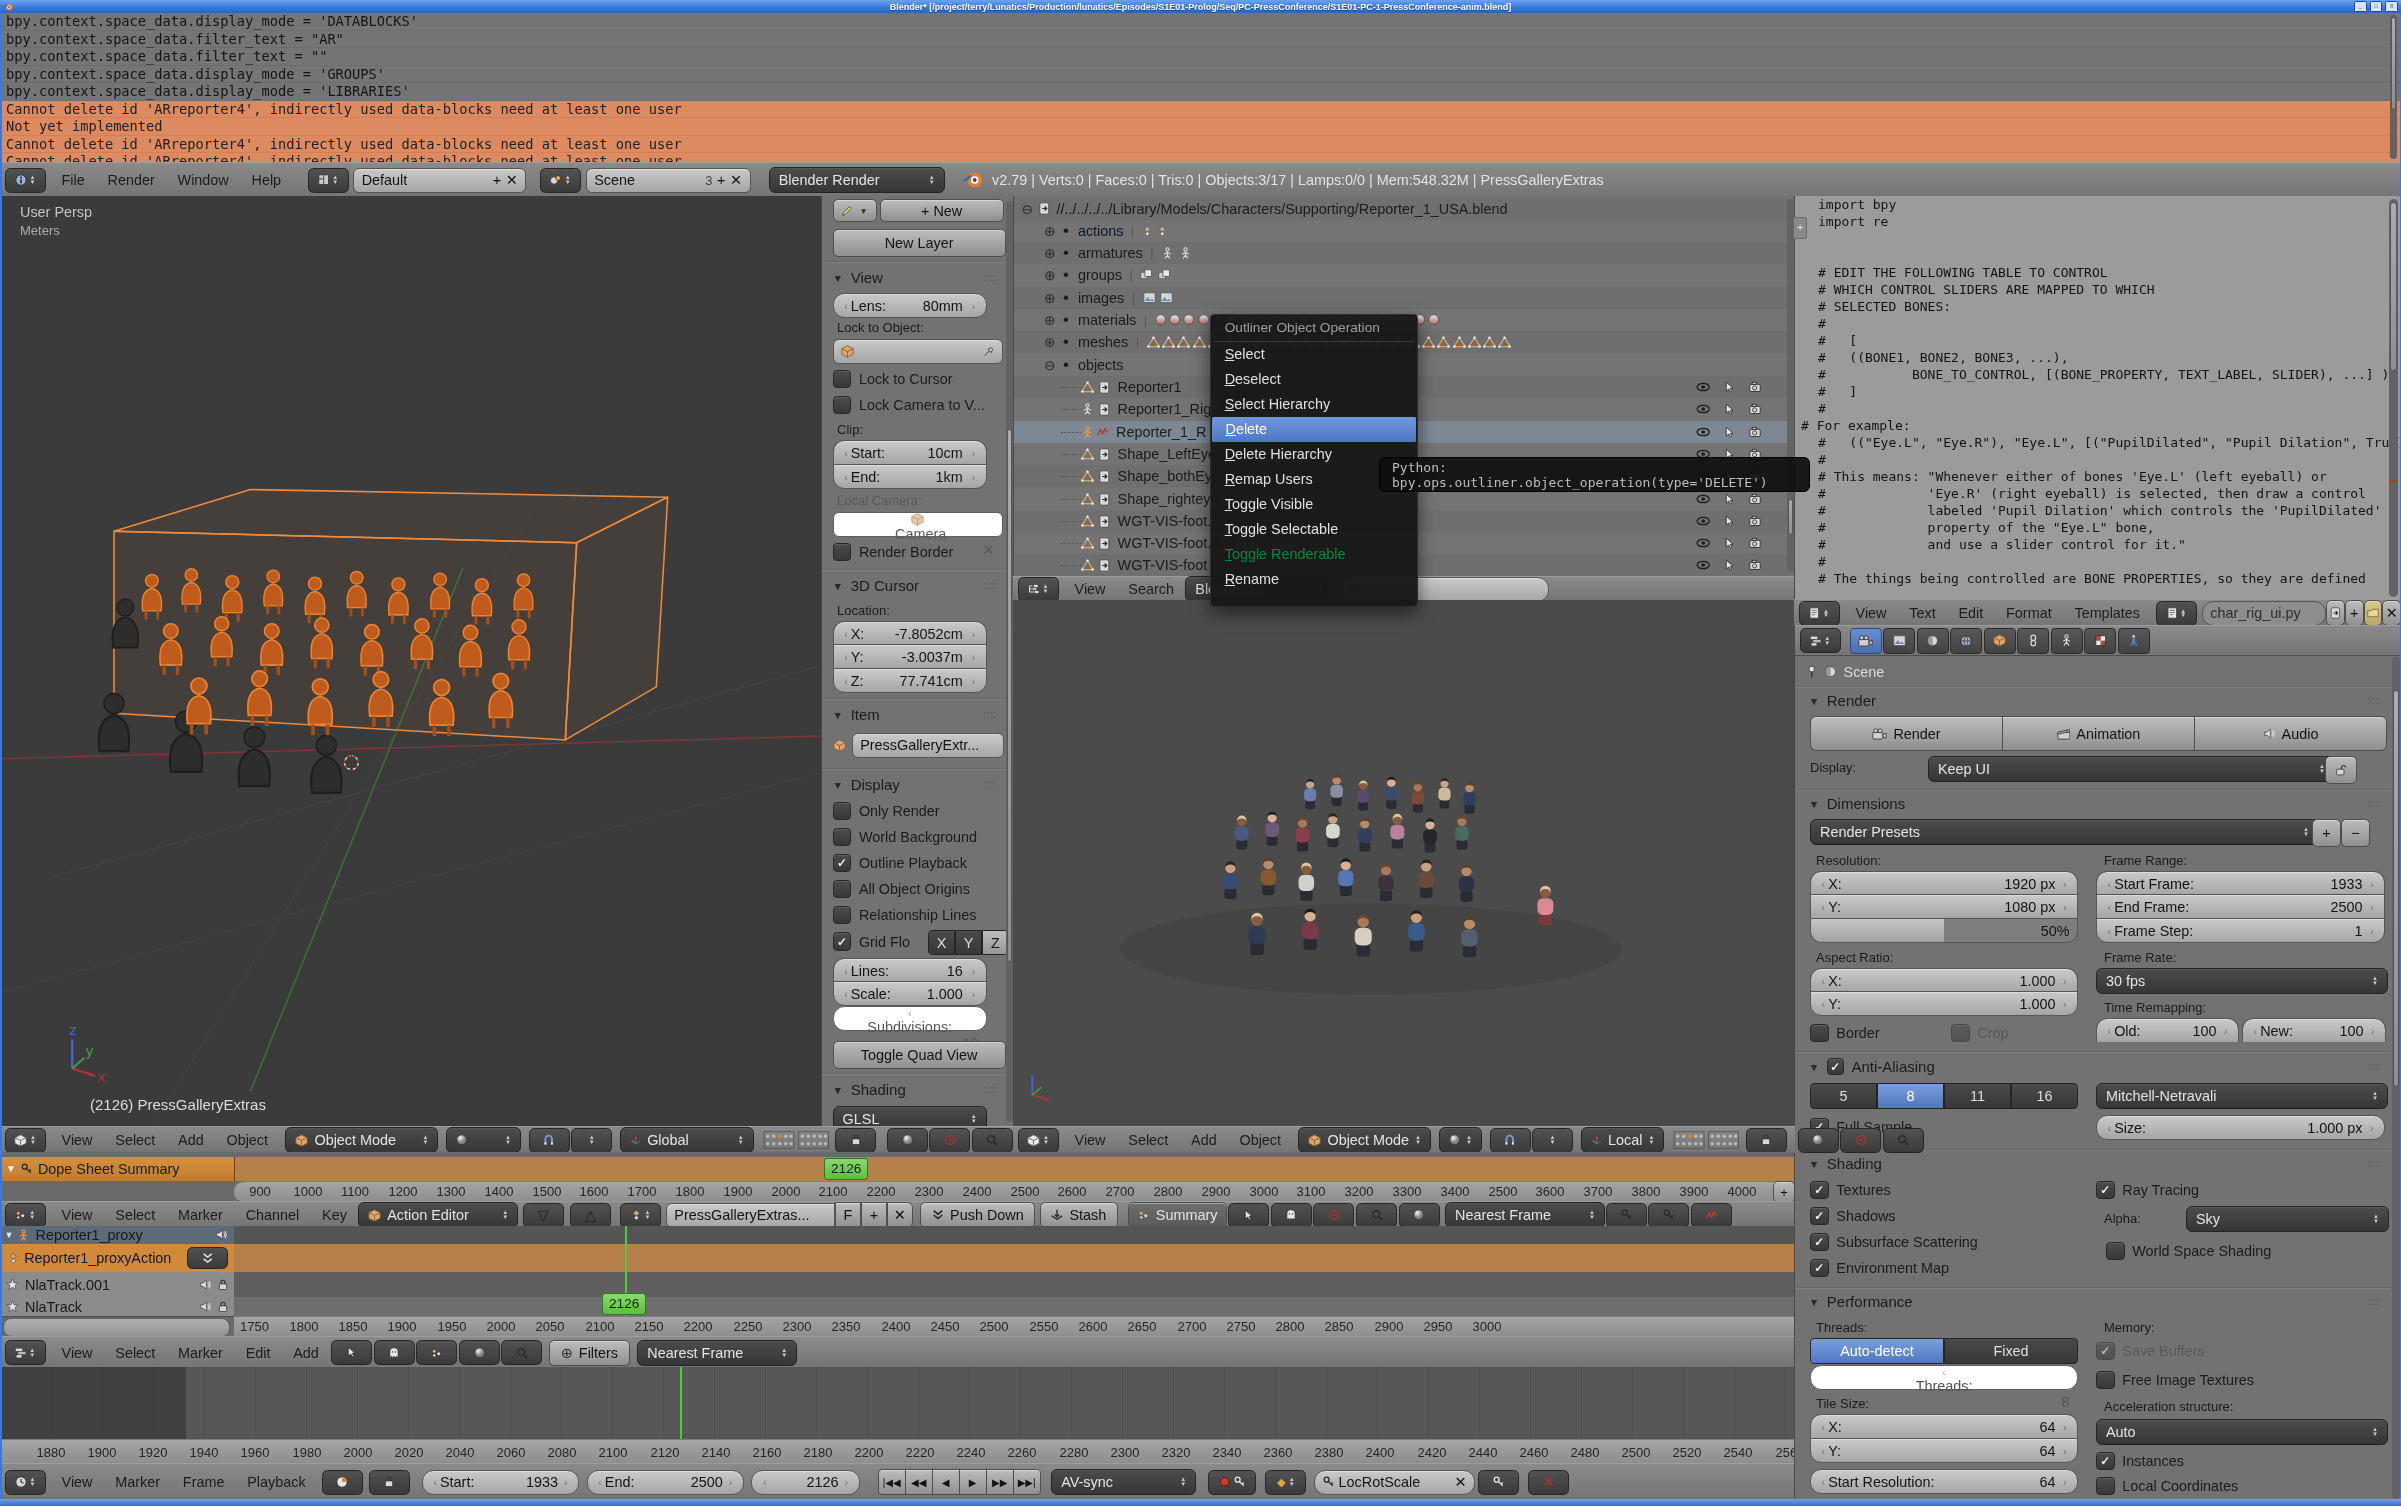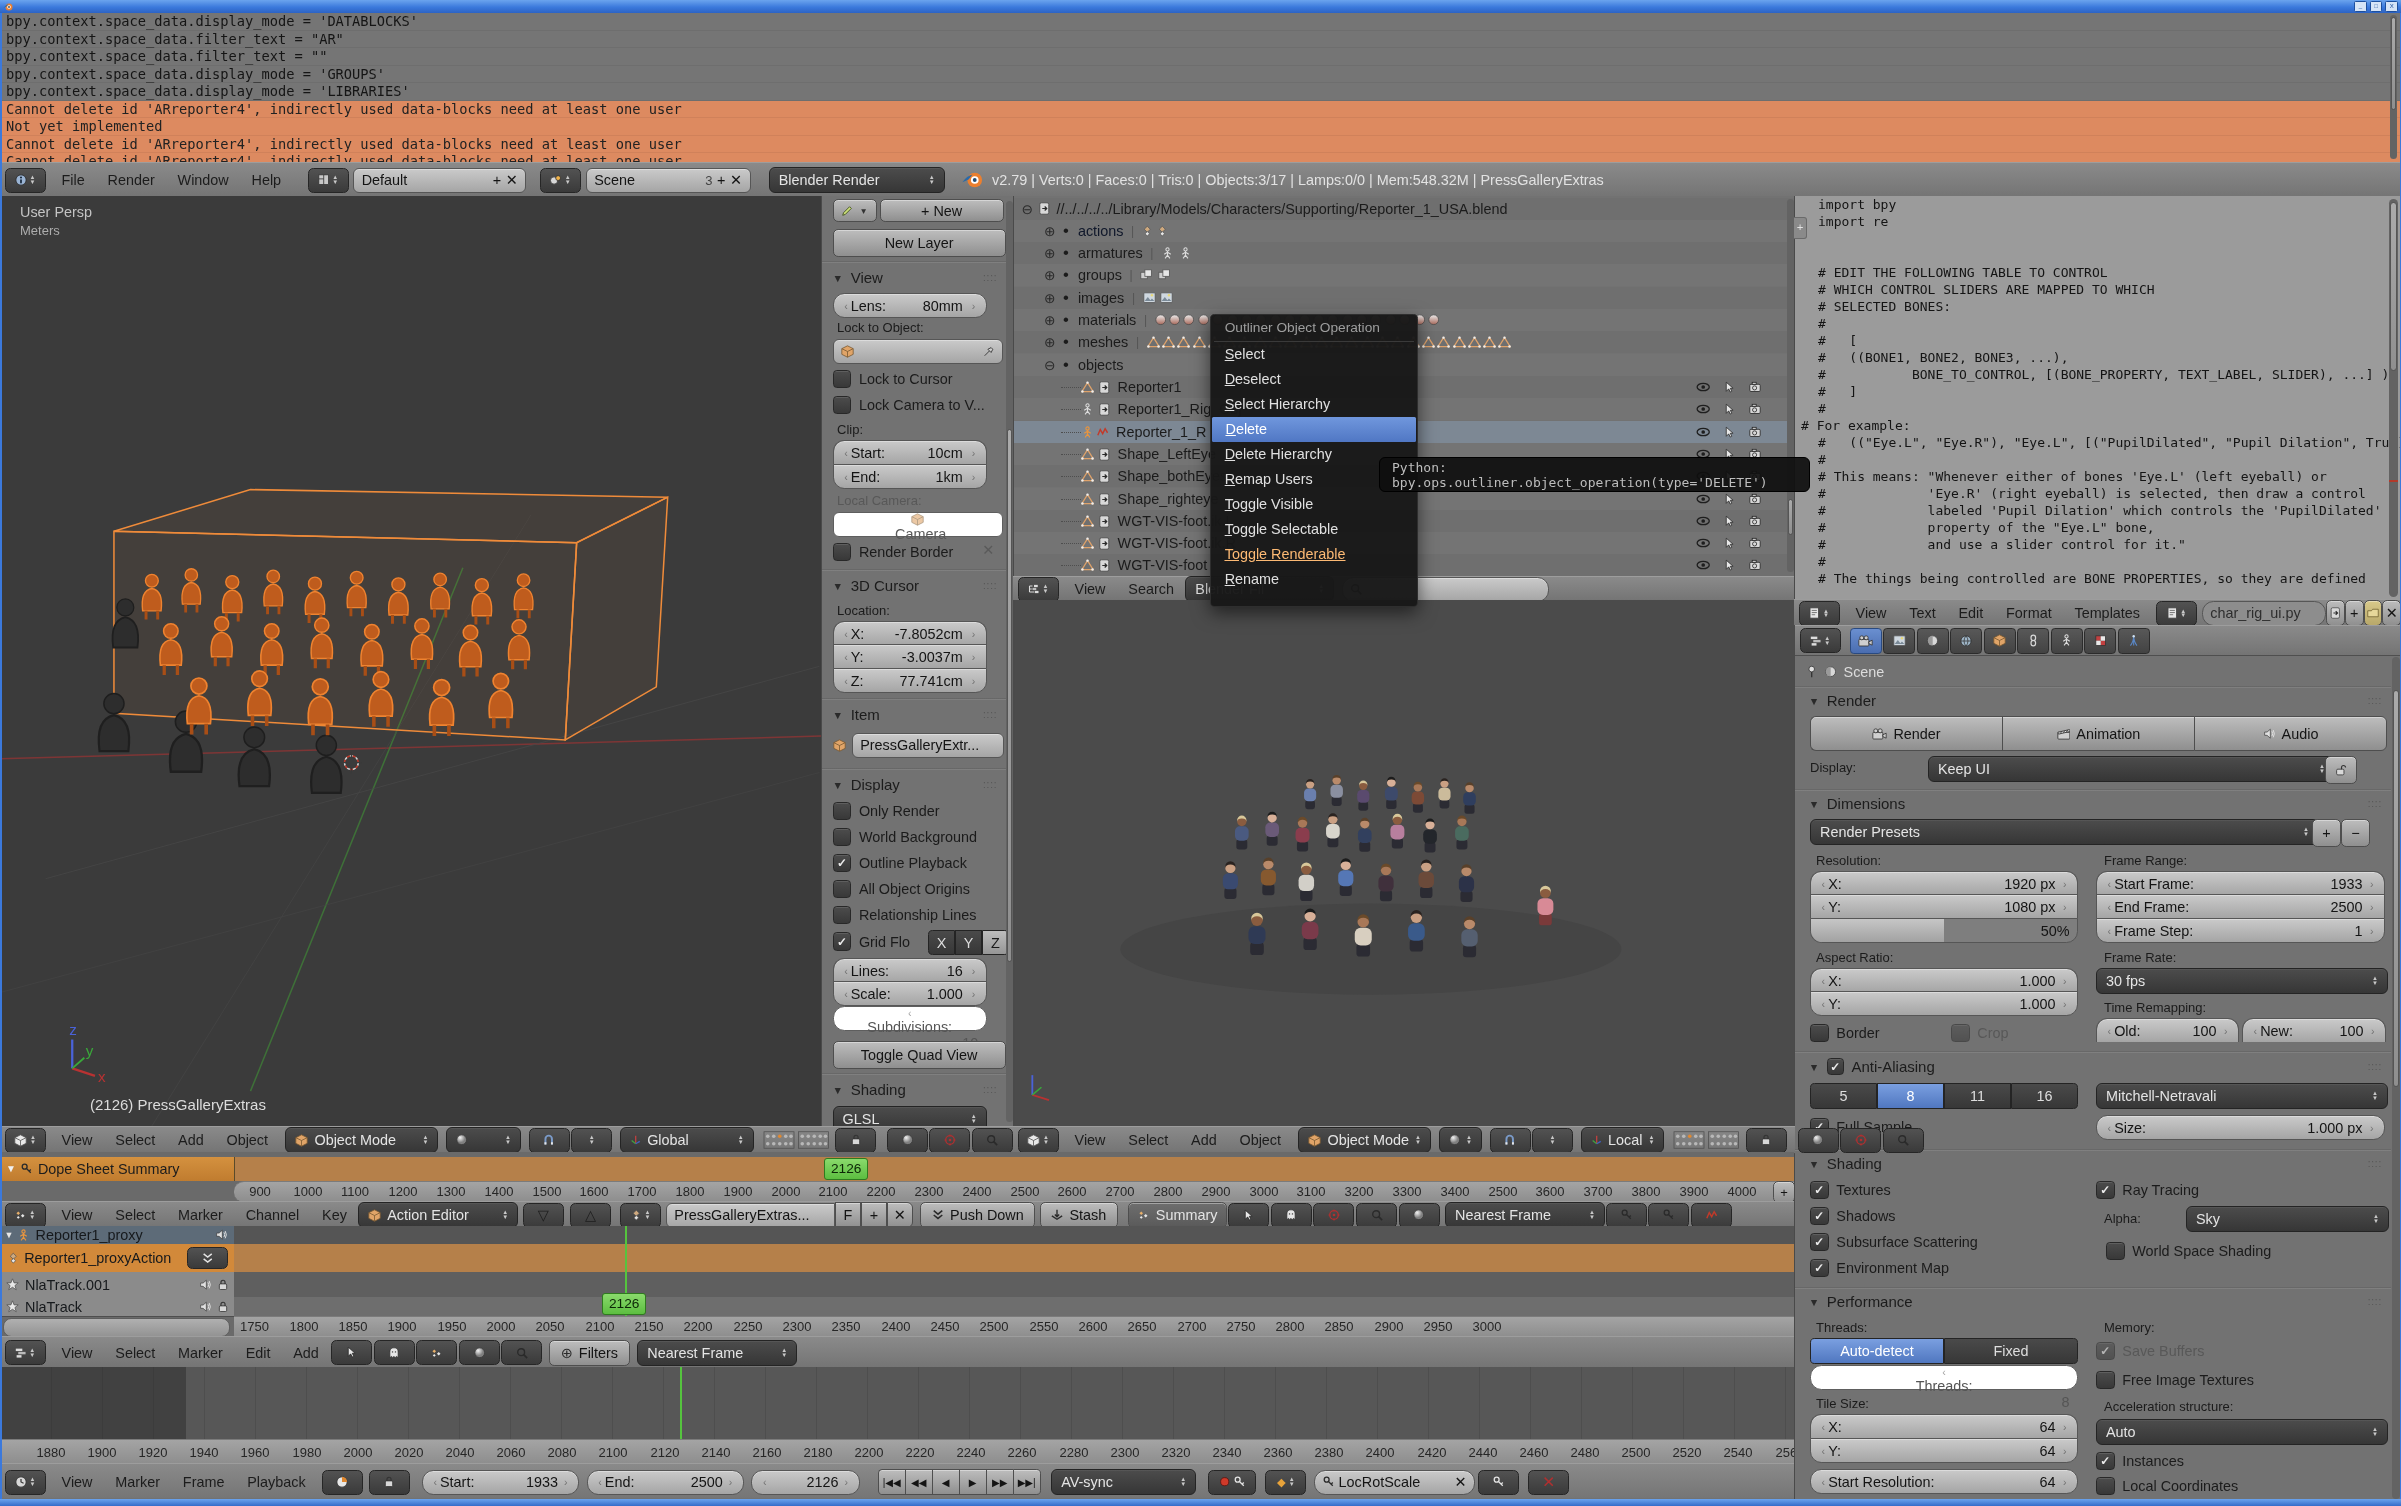--- a/index.html
+++ b/index.html
@@ -74,20 +74,21 @@
 
   <div id="titlebar" class="abs">
     <span class="ic" style="margin-left:3px">
       <svg width="10" height="10" viewBox="0 0 20 18">
           <circle cx="12" cy="9" r="7" fill="#ec7f2e"></circle>
           <circle cx="12" cy="9" r="3.6" fill="#fff"></circle>
           <circle cx="12" cy="9" r="1.8" fill="#234a72"></circle>
           <path d="M1 11 Q6 4 11 3 L7 8 Z" fill="#2a6aa8"></path>
         </svg>
     </span>
+    <span id="tb-title">Blender* [/project/terry/Lunatics/Production/lunatics/Episodes/S1E01-Prolog/Seq/PC-PressConference/S1E01-PC-1-PressConference-anim.blend]</span>
     <span style="margin-left:auto;display:flex;margin-right:3px;z-index:2">
       <span class="tbbtn">_</span>
       <span class="tbbtn">□</span>
       <span class="tbbtn">X</span>
     </span>
   </div>
 
   <div id="console" class="abs">
       <div class="conline">bpy.context.space_data.display_mode = 'DATABLOCKS'</div>
       <div class="conline">bpy.context.space_data.filter_text = "AR"</div>
@@ -2096,21 +2097,21 @@
       <div style="height: 26px; line-height: 26px; padding-left: 13.7px; color: rgb(158, 158, 158); font-size: 13.7px;">Outliner Object Operation</div>
       <div style="height: 0.8px; background: rgb(58, 58, 58); margin: 0px 3px;"></div>
       <div style="height: 25px; line-height: 25px; padding-left: 13.7px; font-size: 14.4px; color: rgb(224, 224, 224);"><span style="text-decoration: underline;">S</span><span>elect</span></div>
       <div style="height: 25px; line-height: 25px; padding-left: 13.7px; font-size: 14.4px; color: rgb(224, 224, 224);"><span style="text-decoration: underline;">D</span><span>eselect</span></div>
       <div style="height: 25px; line-height: 25px; padding-left: 13.7px; font-size: 14.4px; color: rgb(224, 224, 224);"><span style="text-decoration: underline;">S</span><span>elect Hierarchy</span></div>
       <div style="height: 25px; line-height: 25px; padding-left: 13.7px; font-size: 14.4px; background: linear-gradient(rgb(112, 151, 221), rgb(80, 119, 196)); color: rgb(255, 255, 255); margin: 0px 0.8px; border-radius: 1.5px;"><span style="text-decoration: underline;">D</span><span>elete</span></div>
       <div style="height: 25px; line-height: 25px; padding-left: 13.7px; font-size: 14.4px; color: rgb(224, 224, 224);"><span style="text-decoration: underline;">D</span><span>elete Hierarchy</span></div>
       <div style="height: 25px; line-height: 25px; padding-left: 13.7px; font-size: 14.4px; color: rgb(224, 224, 224);"><span style="text-decoration: underline;">R</span><span>emap Users</span></div>
       <div style="height: 25px; line-height: 25px; padding-left: 13.7px; font-size: 14.4px; color: rgb(224, 224, 224);"><span style="text-decoration: underline;">T</span><span>oggle Visible</span></div>
       <div style="height: 25px; line-height: 25px; padding-left: 13.7px; font-size: 14.4px; color: rgb(224, 224, 224);"><span style="text-decoration: underline;">T</span><span>oggle Selectable</span></div>
-      <div style="height: 25px; line-height: 25px; padding-left: 13.7px; font-size: 14.4px; color: #fdba74; text-decoration: underline;"><span style="text-decoration: underline;">T</span><span>oggle Renderable</span></div>
+      <div style="height: 25px; line-height: 25px; padding-left: 13.7px; font-size: 14.4px; color: #15803d;"><span style="text-decoration: underline;">T</span><span>oggle Renderable</span></div>
       <div style="height: 25px; line-height: 25px; padding-left: 13.7px; font-size: 14.4px; color: rgb(224, 224, 224);"><span style="text-decoration: underline;">R</span><span>ename</span></div>
     </div>
   <div class="abs" style="left:1379px;top:457px;width:405px;height:33px;background:rgba(14,14,14,.92);border:0.8px solid #000;border-radius:6px;z-index:41;display:flex;align-items:center;padding:0 12px;font-family:'DejaVu Sans Mono',monospace;font-size:13px;color:#bdbdbd">
     <span>Python: bpy.ops.outliner.object_operation(type='DELETE')</span>
   </div>
 
   <div id="vph-left" class="abs hbar" style="left:0;top:1126px;width:1013px;height:26px">
       <span class="edd">
         <span class="ic">
           <svg width="13" height="13" viewBox="0 0 16 16">

